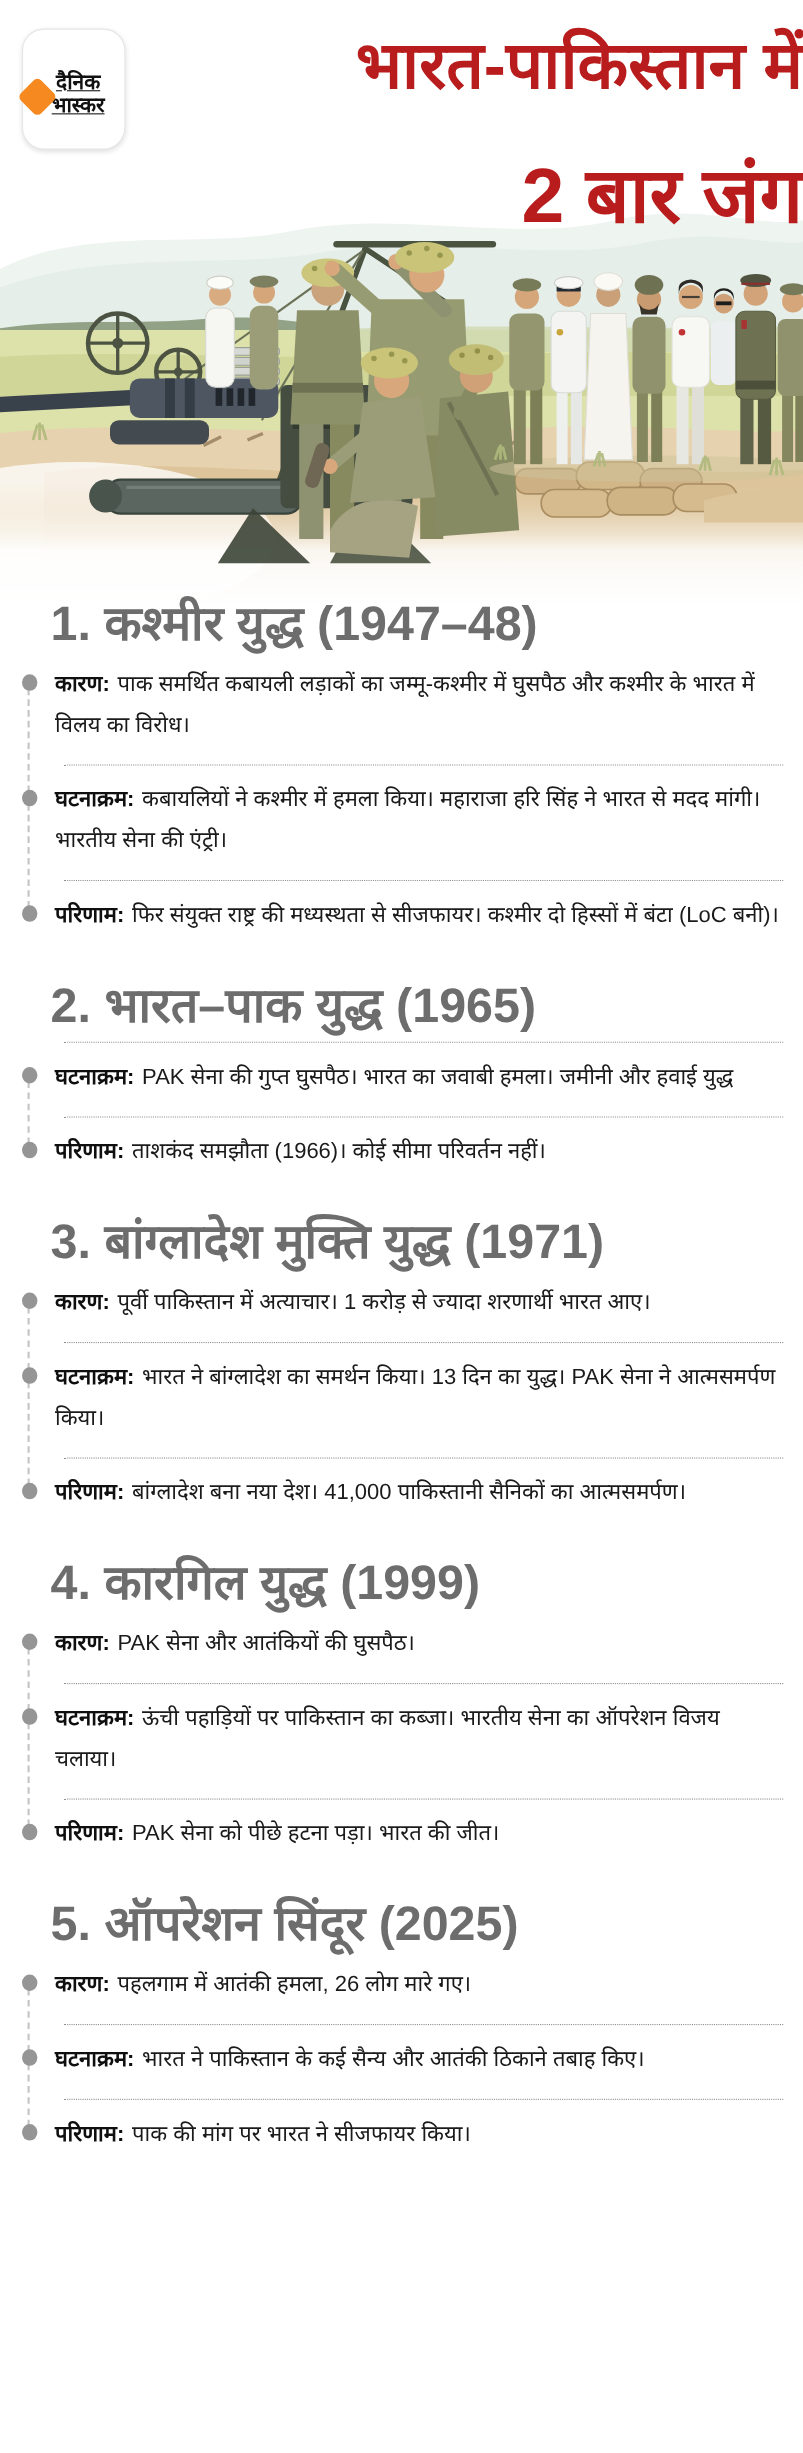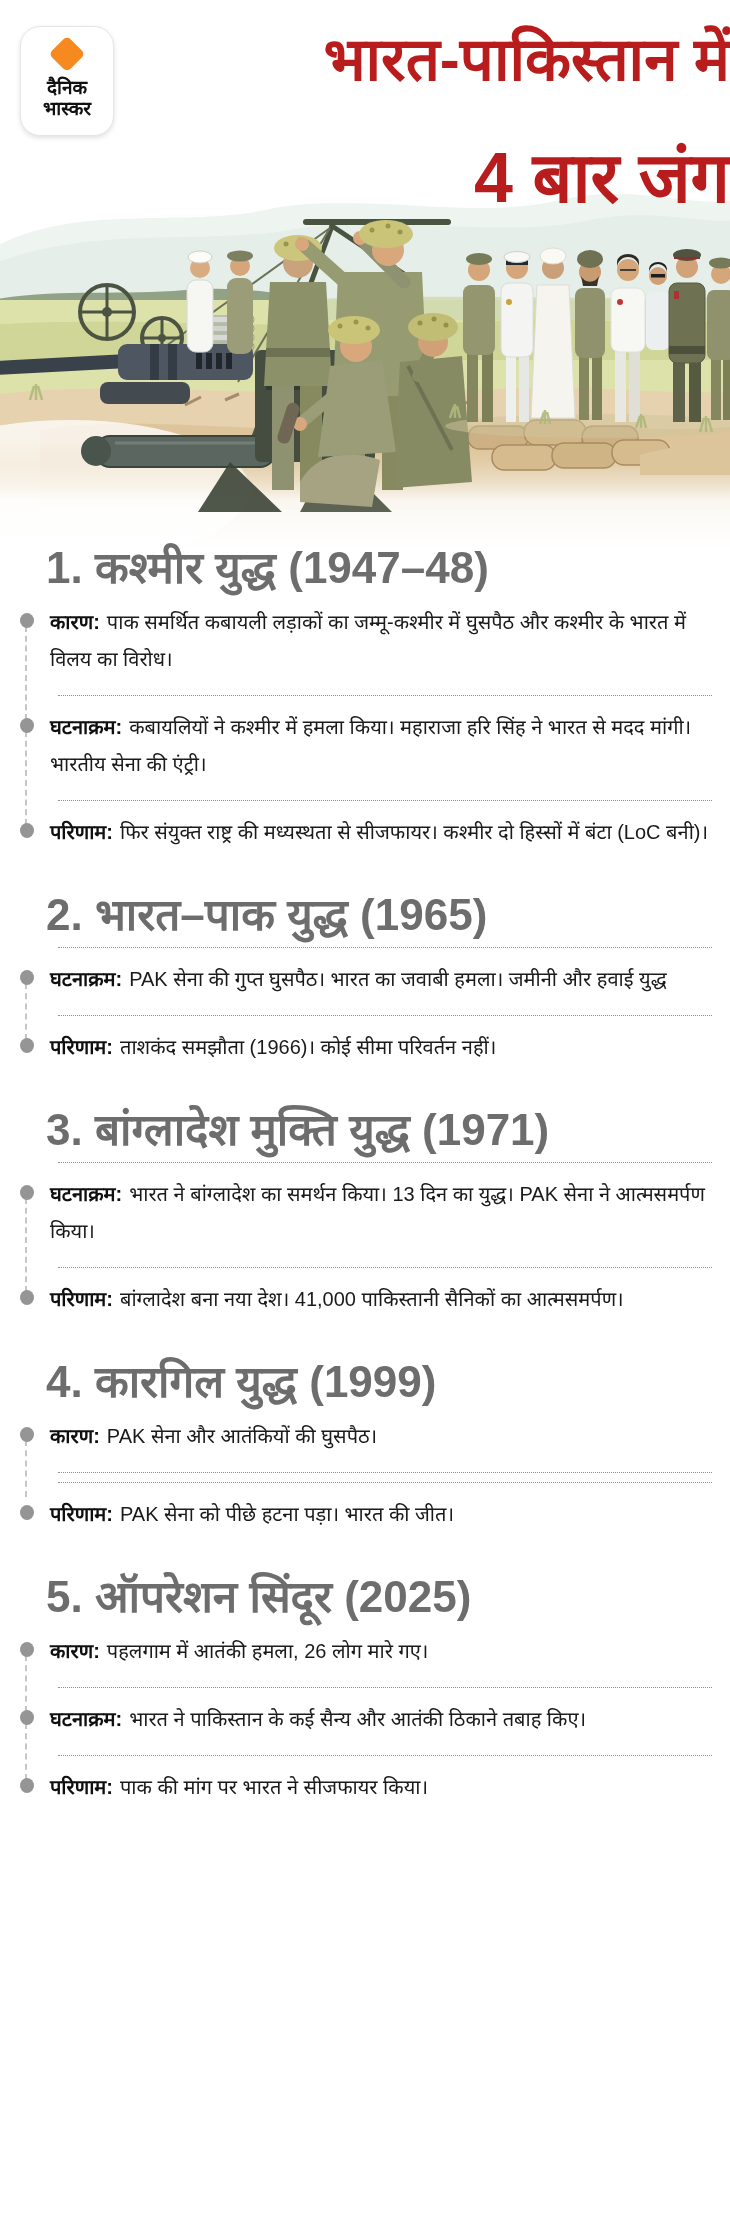--- a/index.html
+++ b/index.html
@@ -4,21 +4,21 @@
 <style>
   html,body{margin:0;padding:0;background:#fff;}
   .page{
     position:relative;width:730px;height:2230px;overflow:hidden;background:#ffffff;
     font-family:"Liberation Sans", sans-serif;color:#1a1a1a;
   }
   
   .logo{
     position:absolute;left:20px;top:26px;width:92px;height:108px;background:#fff;
     border:1px solid #e6e6e6;border-radius:20px;box-shadow:0 2px 5px rgba(0,0,0,.12);
-    display:flex;flex-direction:column;align-items:center;z-index:3;
+    display:flex;flex-direction:row;align-items:center;z-index:3;text-decoration:underline;
   }
   .logo-diamond{width:26px;height:26px;background:#f6891f;border-radius:5px;transform:rotate(45deg);margin-top:14px;}
   .logo-text{margin-top:10px;text-align:center;font-weight:700;font-size:19px;line-height:21px;color:#111;}
   .title{position:absolute;left:0;width:730px;text-align:right;font-weight:700;color:#b91c1c;z-index:2;}
   .title-1{top:16px;font-size:60px;line-height:1.45;}
   .title-2{top:128px;font-size:70px;line-height:1.45;}
   
   .illustration{position:absolute;left:0;top:150px;width:730px;height:400px;z-index:1;}
   
   .content{position:absolute;left:0;top:546px;width:730px;z-index:2;}
@@ -46,21 +46,21 @@
 <div class="page">
 
   <div class="logo">
     <div class="logo-diamond"></div>
     <div class="logo-text">
       <div>दैनिक</div>
       <div>भास्कर</div>
     </div>
   </div>
   <div class="title title-1">भारत-पाकिस्तान में</div>
-  <div class="title title-2">4 बार जंग</div>
+  <div class="title title-2">2 बार जंग</div>
 
   <svg class="illustration" viewBox="0 0 730 400" xmlns="http://www.w3.org/2000/svg">
     <defs>
       <linearGradient id="earthFade" x1="0" y1="0" x2="0" y2="1">
         <stop offset="0" stop-color="#e6d2ae" stop-opacity="0"></stop>
         <stop offset="0.55" stop-color="#ffffff" stop-opacity="0.85"></stop>
         <stop offset="1" stop-color="#ffffff"></stop>
       </linearGradient>
     </defs>
 
@@ -313,20 +313,25 @@
       <div class="sep"></div>
       <div class="bullet">
         <span class="dot"></span>
         
         <span class="bullet-label">परिणाम:</span><span class="bullet-text">ताशकंद समझौता (1966)। कोई सीमा परिवर्तन नहीं।</span>
       </div>
     </div>
 
     <div class="section">
       <h2 class="section-heading">3. बांग्लादेश मुक्ति युद्ध (1971)</h2>
+      <div class="bullet">
+        <span class="dot"></span>
+        <span class="connector"></span>
+        <span class="bullet-label">कारण:</span><span class="bullet-text">पूर्वी पाकिस्तान में अत्याचार। 1 करोड़ से ज्यादा शरणार्थी भारत आए।</span>
+      </div>
       <div class="sep"></div>
       <div class="bullet">
         <span class="dot"></span>
         <span class="connector"></span>
         <span class="bullet-label">घटनाक्रम:</span><span class="bullet-text">भारत ने बांग्लादेश का समर्थन किया। 13 दिन का युद्ध। PAK सेना ने आत्मसमर्पण किया।</span>
       </div>
       <div class="sep"></div>
       <div class="bullet">
         <span class="dot"></span>
         
@@ -335,20 +340,25 @@
     </div>
 
     <div class="section">
       <h2 class="section-heading">4. कारगिल युद्ध (1999)</h2>
       <div class="bullet">
         <span class="dot"></span>
         <span class="connector"></span>
         <span class="bullet-label">कारण:</span><span class="bullet-text">PAK सेना और आतंकियों की घुसपैठ।</span>
       </div>
       <div class="sep"></div>
+      <div class="bullet">
+        <span class="dot"></span>
+        <span class="connector"></span>
+        <span class="bullet-label">घटनाक्रम:</span><span class="bullet-text">ऊंची पहाड़ियों पर पाकिस्तान का कब्जा। भारतीय सेना का ऑपरेशन विजय चलाया।</span>
+      </div>
       <div class="sep"></div>
       <div class="bullet">
         <span class="dot"></span>
         
         <span class="bullet-label">परिणाम:</span><span class="bullet-text">PAK सेना को पीछे हटना पड़ा। भारत की जीत।</span>
       </div>
     </div>
 
     <div class="section">
       <h2 class="section-heading">5. ऑपरेशन सिंदूर (2025)</h2>

